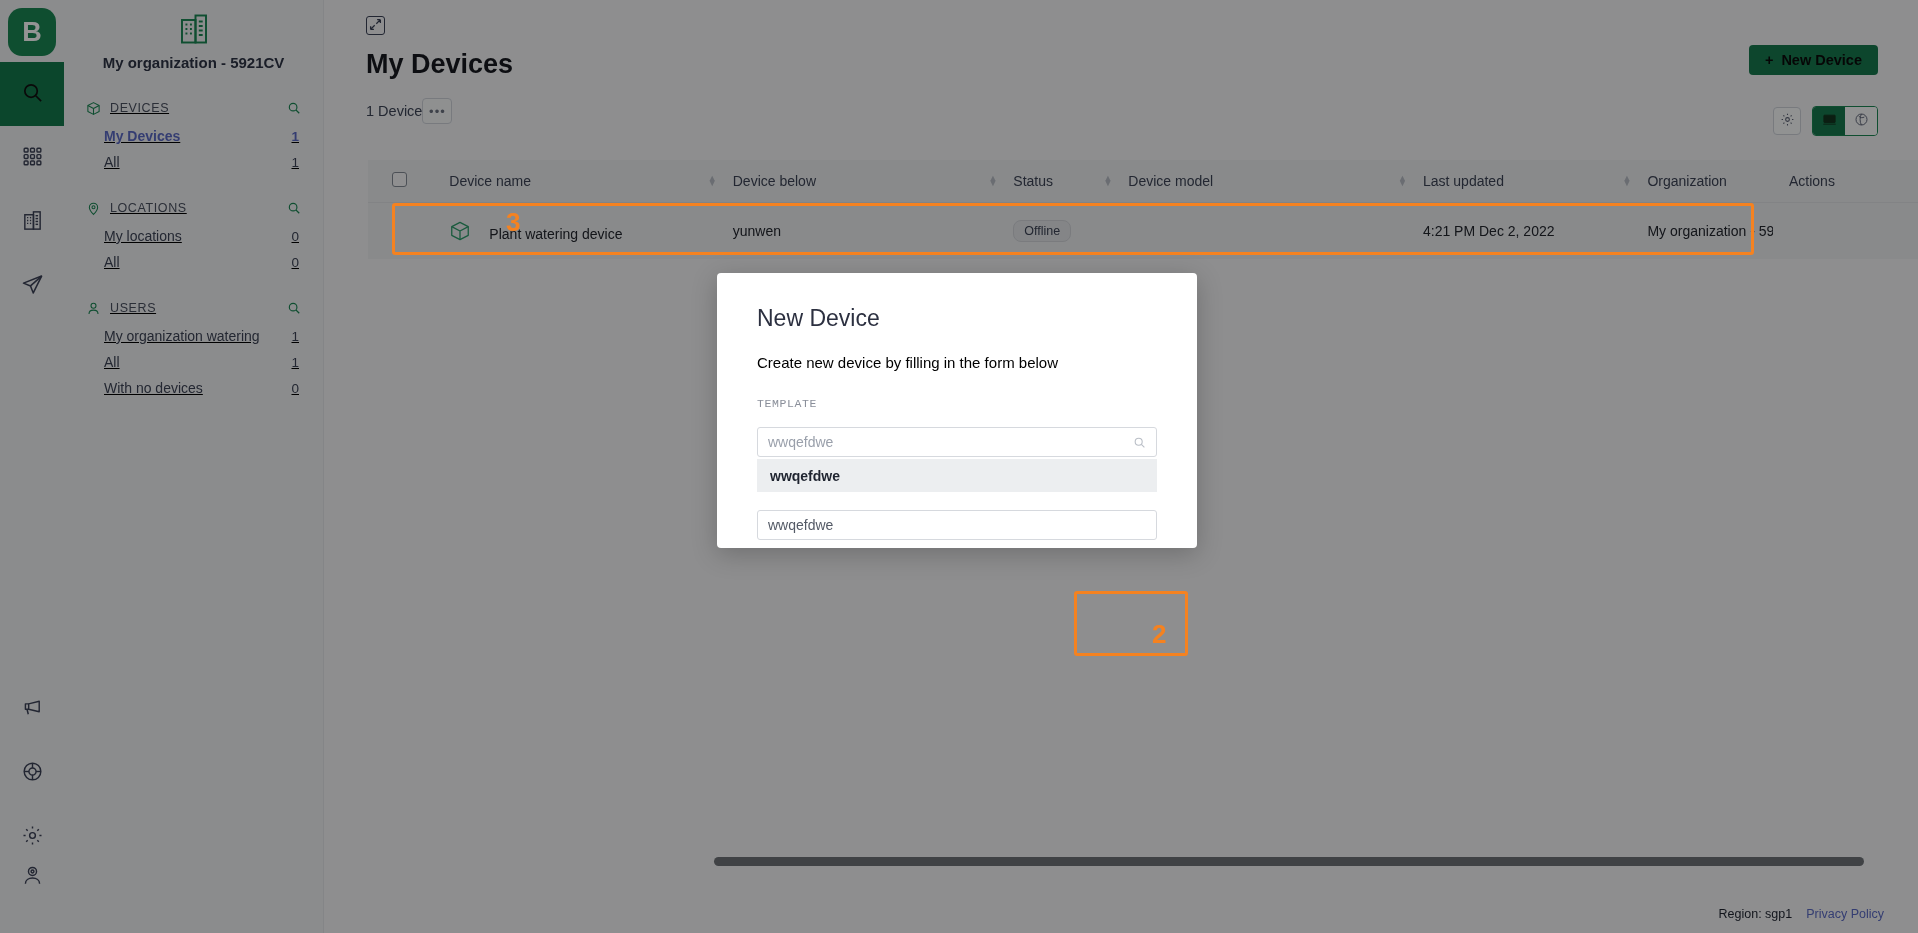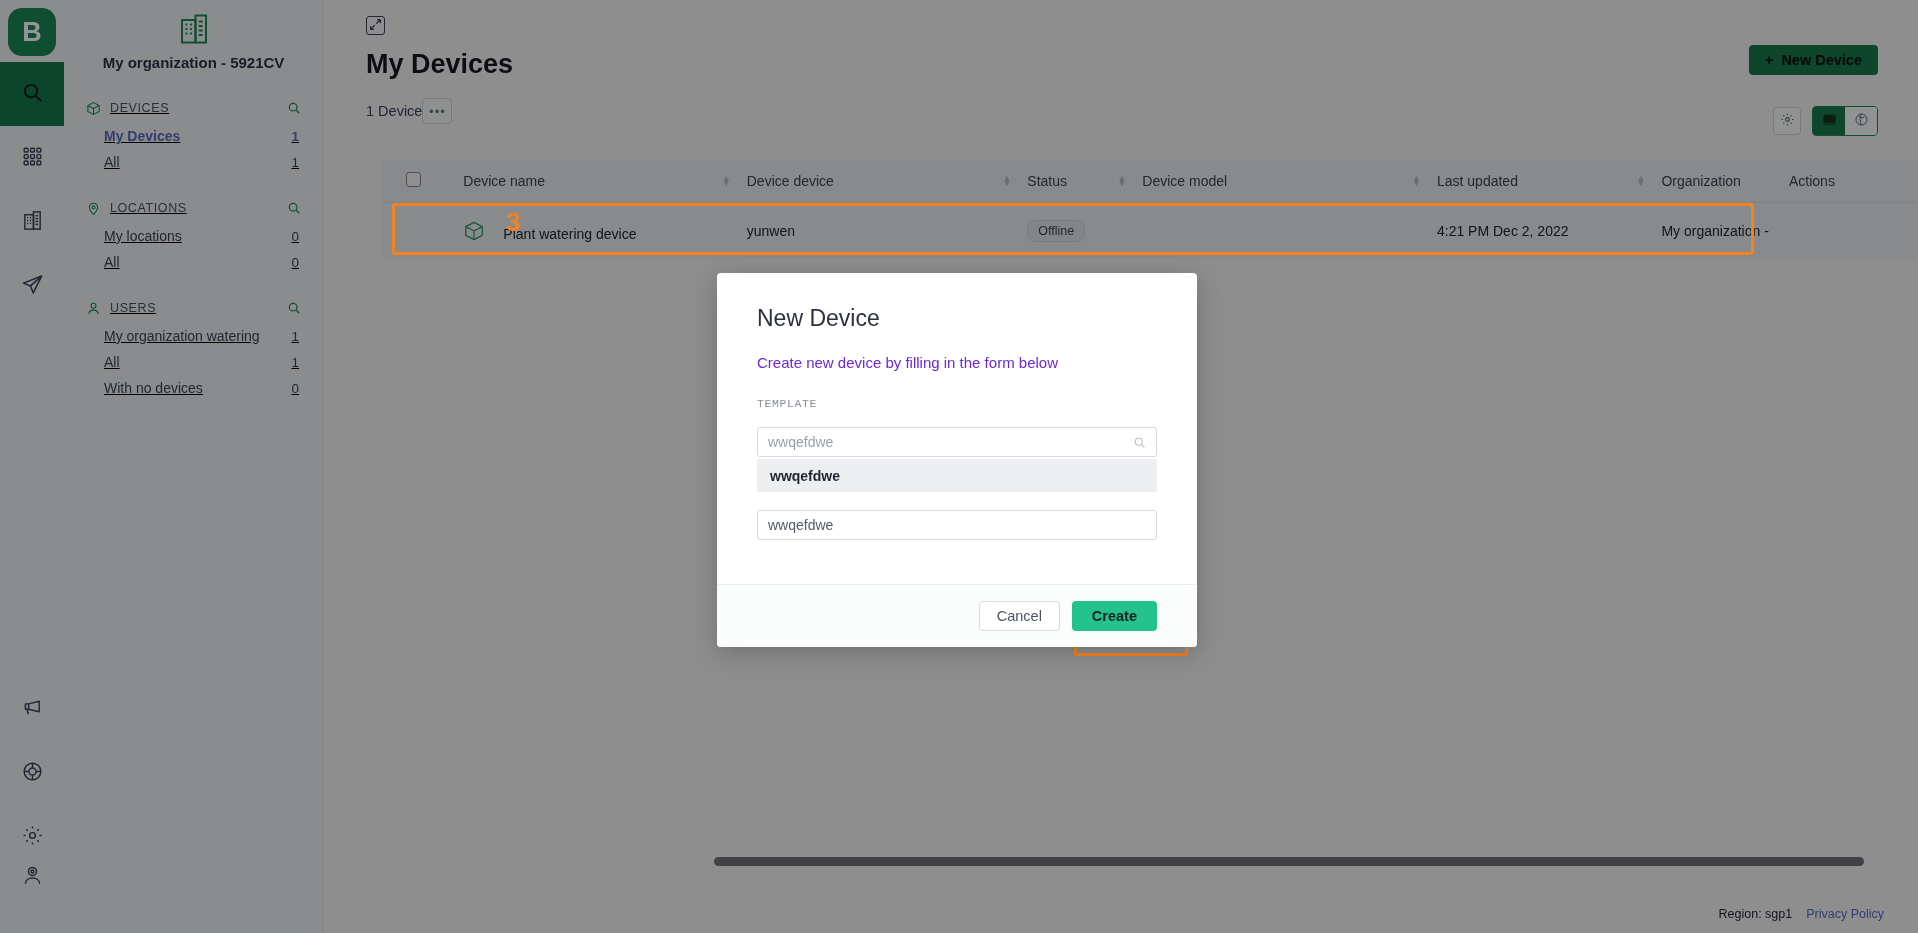--- a/index.html
+++ b/index.html
@@ -137,21 +137,21 @@
   }
   .toggle-btn {
     width: 32px; height: 28px;
     display: flex; align-items: center; justify-content: center;
     background: #fafbfc; color: #5a6173;
   }
   .toggle-btn.active { background: #17794e; color: #14351f; }
 
   
   .table-wrap {
-    position: absolute; left: 58px; right: 0; top: 160px;
+    position: absolute; left: 44px; right: 0; top: 160px;
     overflow: hidden;
   }
   table.devices {
     border-collapse: collapse; table-layout: fixed;
     width: 1720px;
     background: transparent;
   }
   table.devices th {
     text-align: left; font-weight: 400;
     font-size: 14px; color: #3d4456;
@@ -239,21 +239,21 @@
     border-radius: 4px;
     box-shadow: 0 6px 26px rgba(0,0,0,.22);
     z-index: 500;
   }
   .modal-body { padding: 32px 40px 8px 40px; }
   .modal-title {
     font-size: 23px; color: #2c3040; font-weight: 400;
     margin-bottom: 22px;
   }
   .modal-sub {
-    font-size: 15px; color: #6d28d9;
+    font-size: 15px; color: #000000;
     margin-bottom: 26px;
   }
   .field-label {
     font-size: 11.5px; color: #8a8f9a; letter-spacing: .6px;
     margin-bottom: 17px;
     font-family: Liberation Mono, monospace;
   }
   .select-box {
     position: relative;
     height: 30px; border: 1px solid #d6d9de; border-radius: 3px;
@@ -570,21 +570,21 @@
               <span class="cb"></span>
             </th>
             <th class="col-name">
               <span class="th-inner">
                 <span>Device name</span>
                 <span class="sort-ic">▲<br>▼</span>
               </span>
             </th>
             <th class="col-owner">
               <span class="th-inner">
-                <span>Device device</span>
+                <span>Device below</span>
                 <span class="sort-ic">▲<br>▼</span>
               </span>
             </th>
             <th class="col-status">
               <span class="th-inner">
                 <span>Status</span>
                 <span class="sort-ic">▲<br>▼</span>
               </span>
             </th>
             <th class="col-model">
@@ -676,24 +676,20 @@
 
     <div class="dropdown">
       <div class="dd-option">wwqefdwe</div>
     </div>
 
     <div class="text-input">
       <span>wwqefdwe</span>
     </div>
   </div>
 
-  <div class="modal-footer">
-    <button class="btn-cancel">Cancel</button>
-    <button class="btn-create">Create</button>
-  </div>
 </div>
 
 <div class="hl" style="left:392px; top:203px; width:1362px; height:52px;"></div>
 <div class="hl-num" style="left:506px; top:207px;">3</div>
 
 <div class="hl" style="left:745px; top:417px; width:450px; height:90px;"></div>
 <div class="hl-num" style="left:848px; top:440px;">1</div>
 
 <div class="hl" style="left:1074px; top:591px; width:114px; height:65px;"></div>
 <div class="hl-num" style="left:1152px; top:619px;">2</div>

